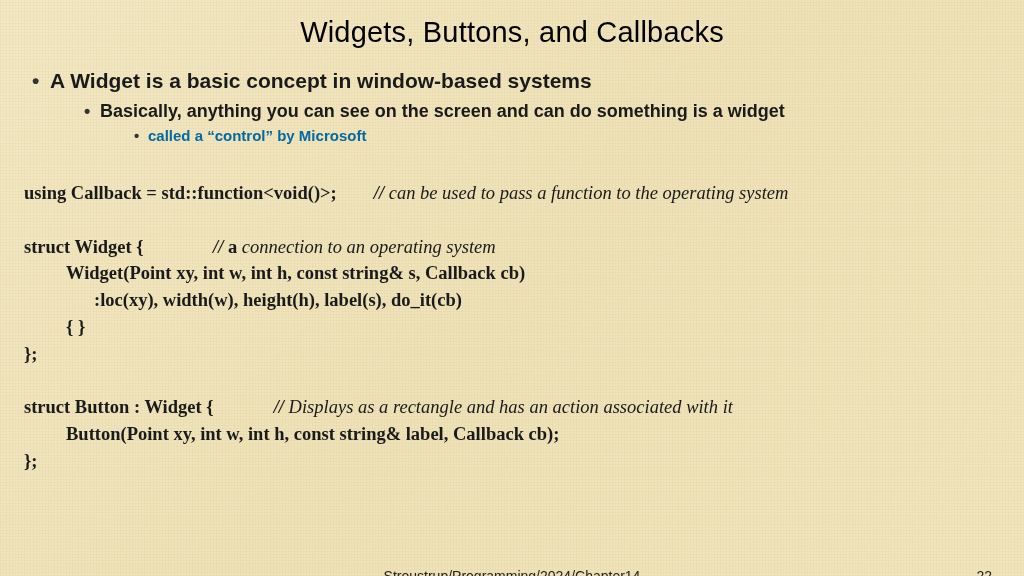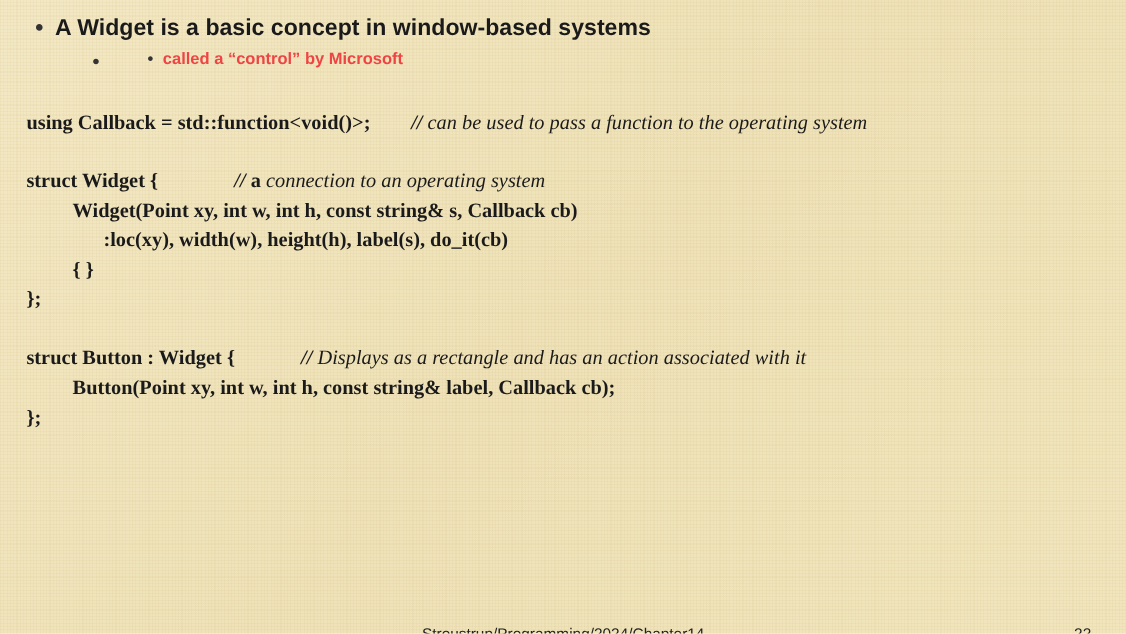--- a/index.html
+++ b/index.html
@@ -26,21 +26,21 @@
     color: #000;
     margin-top: 4px;
     margin-bottom: 18px;
     letter-spacing: 0.2px;
   }
   ul.l1 { list-style: none; padding-left: 8px; font-weight: bold; }
   ul.l2 { list-style: none; padding-left: 34px; margin-top: 4px; }
   ul.l3 { list-style: none; padding-left: 34px; margin-top: 2px; }
   ul.l1 > li { font-size: 21px; line-height: 1.35; position: relative; padding-left: 18px; }
   ul.l2 > li { font-size: 18px; line-height: 1.35; position: relative; padding-left: 16px; }
-  ul.l3 > li { font-size: 15px; line-height: 1.35; position: relative; padding-left: 14px; color:#ef4444; }
+  ul.l3 > li { font-size: 15px; line-height: 1.35; position: relative; padding-left: 14px; color:#0369a1; }
   ul li::before {
     content: "•";
     position: absolute;
     left: 0;
     color: #333;
   }
   .codeblock {
     margin-top: 34px;
     font-size: 18.5px;
     line-height: 1.45;
@@ -67,26 +67,28 @@
   }
   .footer-right {
     position: absolute;
     right: 32px;
   }
 </style>
 </head>
 <body>
 
 <div class="slide">
+  <h1 class="title">Widgets, Buttons, and Callbacks</h1>
 
   <ul class="l1">
     <li>
       <span>A Widget is a basic concept in window-based systems</span>
       <ul class="l2">
         <li>
+          <span>Basically, anything you can see on the screen and can do something is a widget</span>
           <ul class="l3">
             <li>
               <span>called a “control” by Microsoft</span>
             </li>
           </ul>
         </li>
       </ul>
     </li>
   </ul>
 

